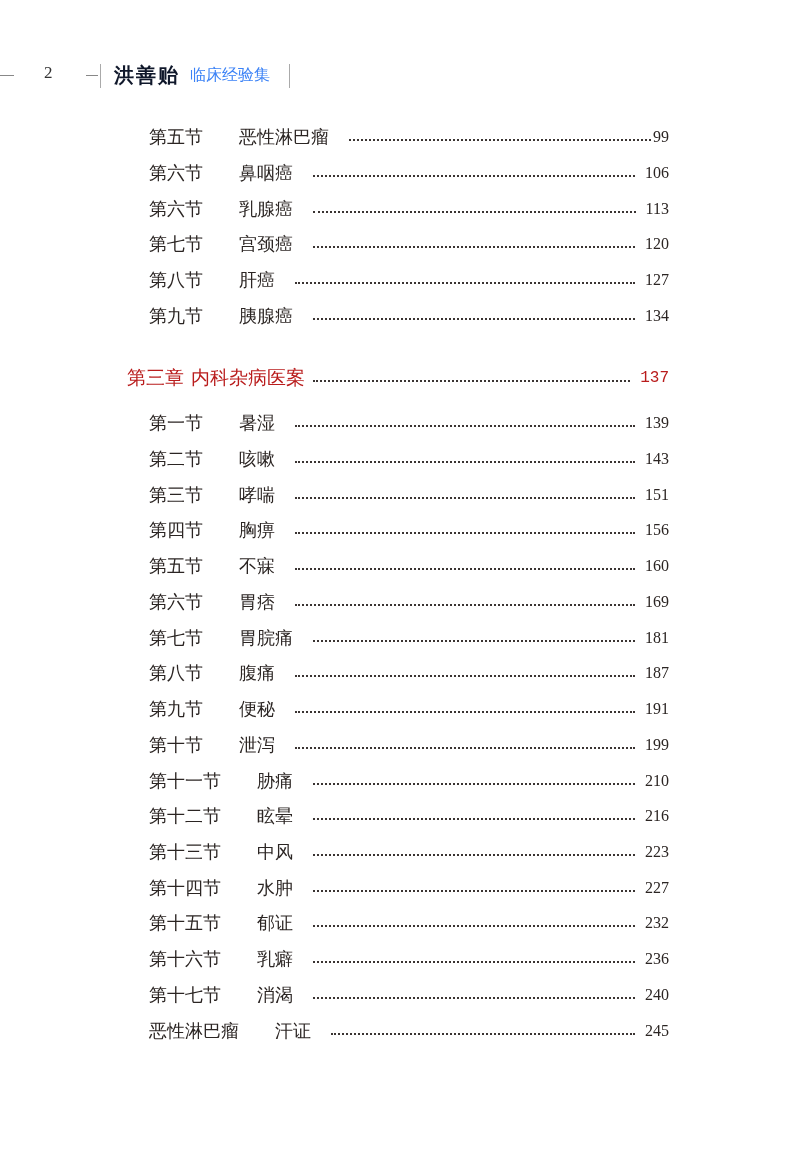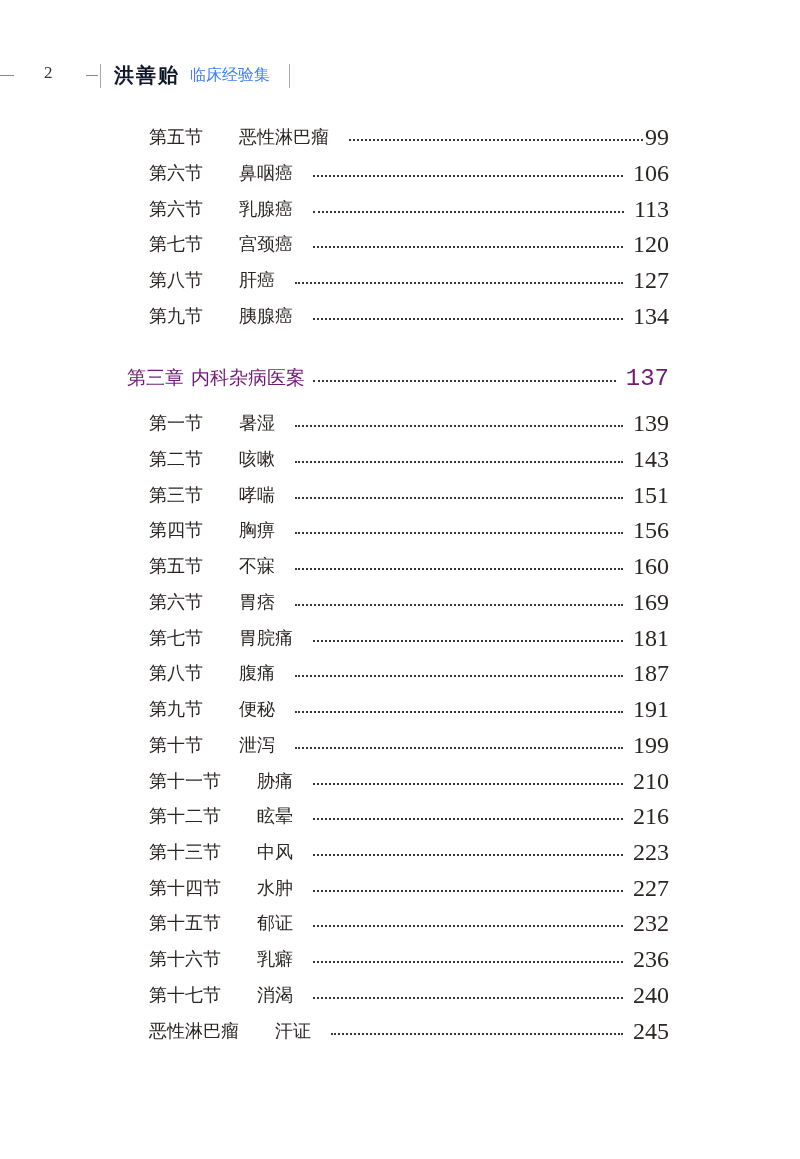--- a/index.html
+++ b/index.html
@@ -13,23 +13,23 @@
     .book-author { position: absolute; left: 114px; top: 2px; font-size: 20px; font-weight: bold; letter-spacing: 2px; color: #0f172a;
                    font-family: "DejaVu Serif", serif; }
     .book-title { position: absolute; left: 190px; top: 5px; font-size: 16px; color: #3b82f6; font-family: "DejaVu Sans", sans-serif; }
     .hdr-bar2 { position: absolute; left: 289px; top: 4px; width: 1px; height: 24px; background: #aaa; }
 
     .toc { position: absolute; left: 0; top: 0; width: 800px; }
     .entry { position: absolute; height: 26px; display: flex; align-items: center; font-size: 18px; text-align: center; }
     .entry .num { white-space: nowrap; }
     .entry .title { white-space: nowrap; margin-left: 36px; }
     .entry .leader { flex: 1; margin: 0 10px 0 20px; border-bottom: 2px dotted #3a3432; height: 0; position: relative; top: 3px; }
-    .entry .page { font-family: "Liberation Serif", serif; font-size: 24px; white-space: nowrap; }
+    .entry .page { font-family: "Liberation Serif", serif; font-size: 16px; white-space: nowrap; }
     .section { left: 149px; width: 520px; }
-    .chapter { left: 127px; width: 542px; font-family: "DejaVu Sans", "Liberation Sans", sans-serif; font-size: 19px; color: #701a75; }
+    .chapter { left: 127px; width: 542px; font-family: "DejaVu Sans", "Liberation Sans", sans-serif; font-size: 19px; color: #b91c1c; }
     .chapter .title { margin-left: 7px; }
     .chapter .leader { margin-left: 8px; }
     .chapter .page { font-family: Liberation Mono, monospace; }
   </style>
 </head>
 <body>
 
 <div class="header">
   <div class="hdr-line-left"></div>
   <span class="page-num">2</span>

